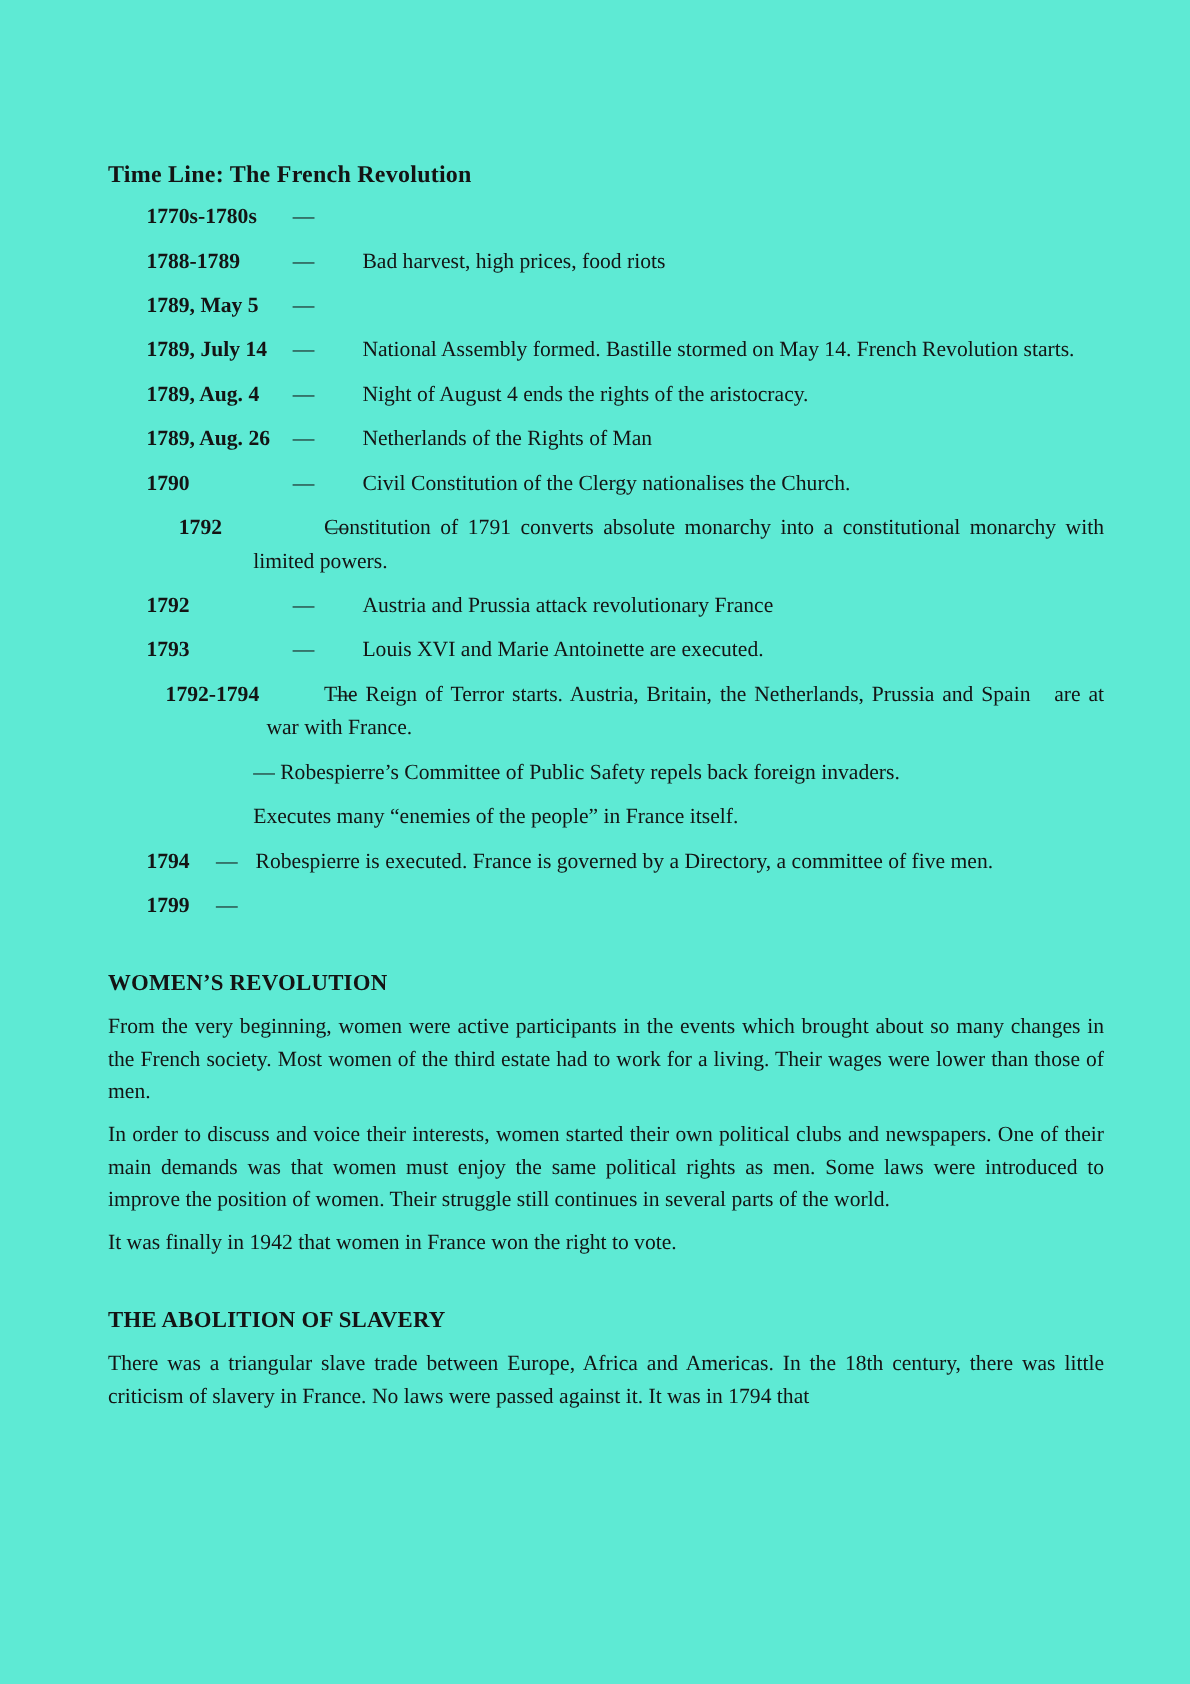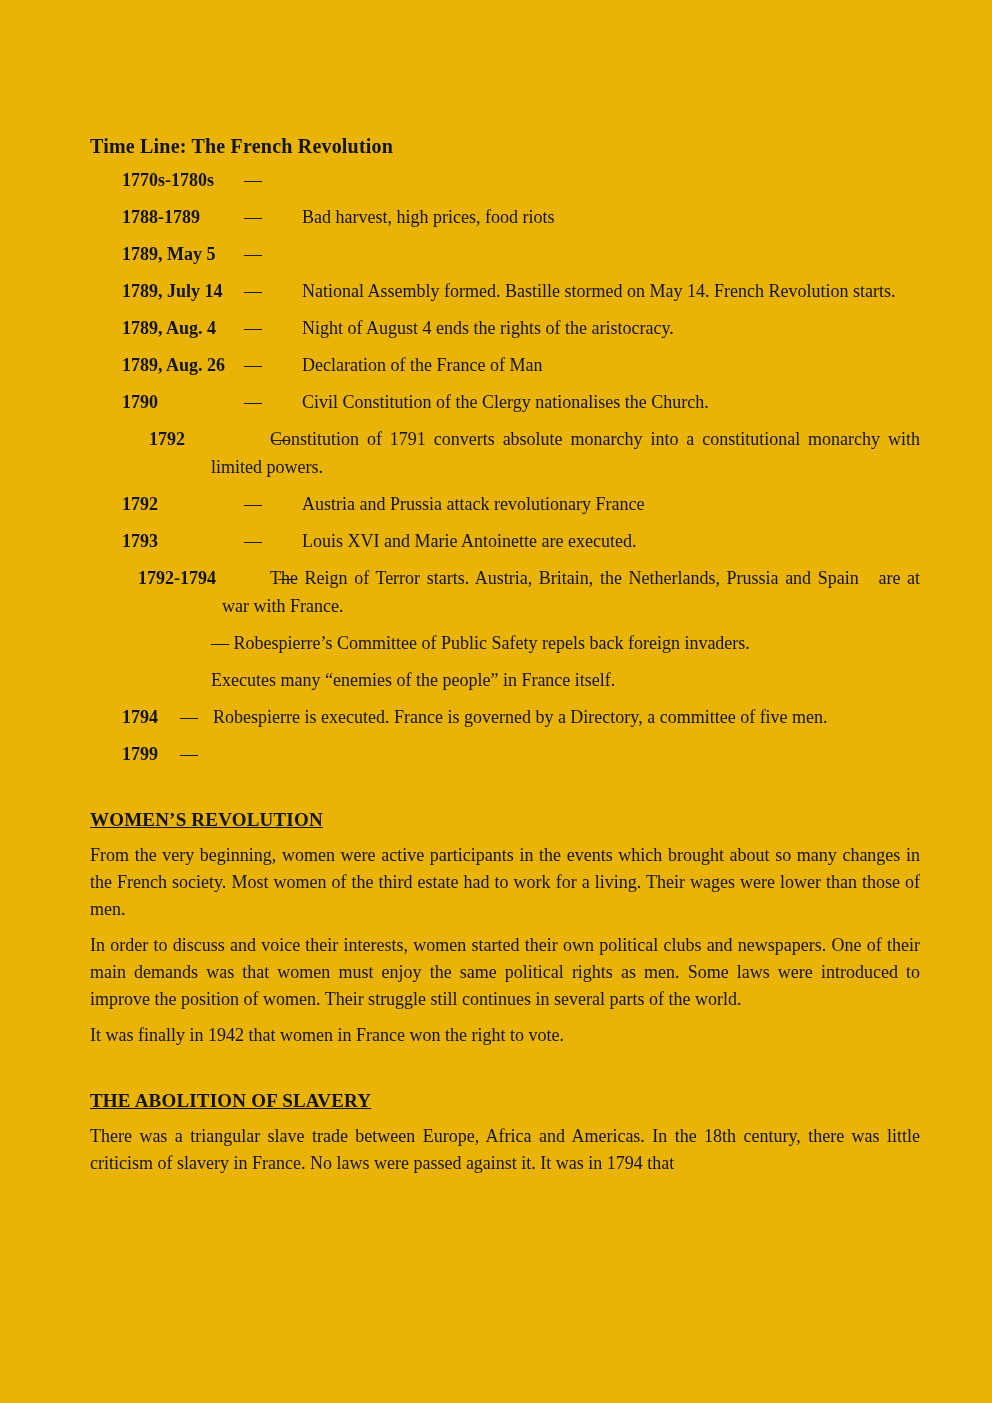--- a/index.html
+++ b/index.html
@@ -1,20 +1,20 @@
 <!DOCTYPE html>
 <html><head>
 <meta charset="utf-8">
 <style>
   html, body { margin: 0; padding: 0; background: #ffffff; }
   .page {
     position: relative;
     width: 992px;
     height: 1403px;
-    background: #eab308;
+    background: #5eead4;
     color: #141414;
     font-family: "Liberation Serif", serif;
     font-size: 18px;
     box-sizing: border-box;
     padding: 133px 72px 0 90px;
     overflow: hidden;
   }
   .doc-title {
     font-size: 20px;
     font-weight: bold;
@@ -43,21 +43,20 @@
   .p7 .pdate { left: -121px; }
   .p7 .pdash { position: absolute; left: 2px; top: 0; }
   .p10 { margin-left: 132px; text-indent: 48px; }
   .p10 .pdate { left: -132px; }
   .p10 .pdash { position: absolute; left: 8px; top: 0; }
   .tl-cont { margin: 0 0 9px 121px; line-height: 28px; }
   
   .sec-head {
     font-size: 19px;
     font-weight: bold;
-    text-decoration: underline;
     line-height: 28px;
     margin: 38px 0 8px 0;
     letter-spacing: 0.2px;
   }
   .para {
     text-align: justify;
     line-height: 27px;
     margin: 0 0 9px 0;
   }
 </style>
@@ -94,21 +93,21 @@
 
     <div class="tl-row">
       <span class="tl-date">1789, Aug. 4</span>
       <span class="tl-dash">—</span>
       <span class="tl-desc">Night of August 4 ends the rights of the aristocracy.</span>
     </div>
 
     <div class="tl-row">
       <span class="tl-date">1789, Aug. 26</span>
       <span class="tl-dash">—</span>
-      <span class="tl-desc">Declaration of the France of Man</span>
+      <span class="tl-desc">Netherlands of the Rights of Man</span>
     </div>
 
     <div class="tl-row">
       <span class="tl-date">1790</span>
       <span class="tl-dash">—</span>
       <span class="tl-desc">Civil Constitution of the Clergy nationalises the Church.</span>
     </div>
 
     <div class="tl-par p7">
       <span class="pdate">1792</span>

